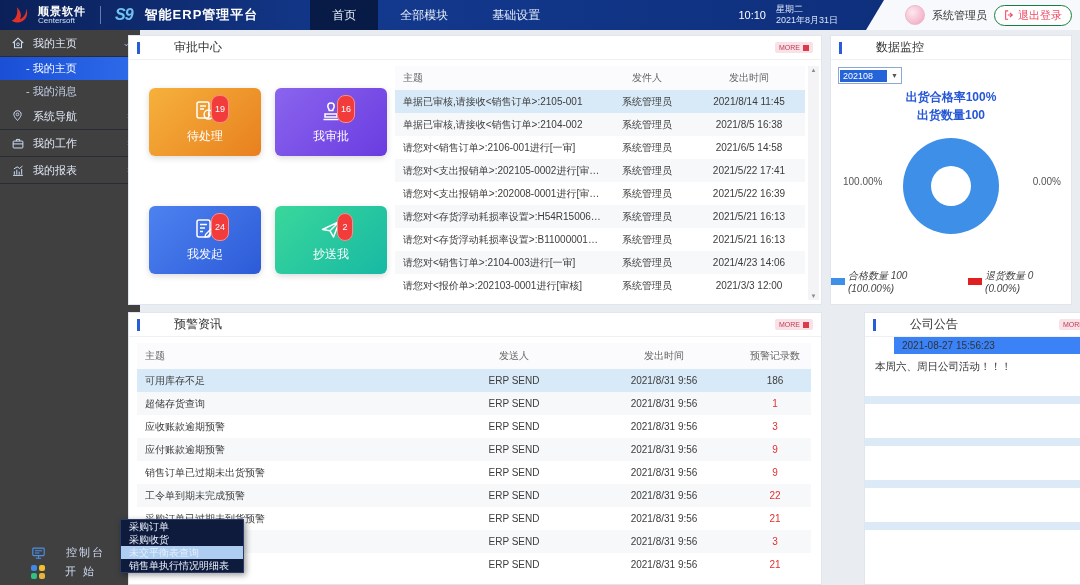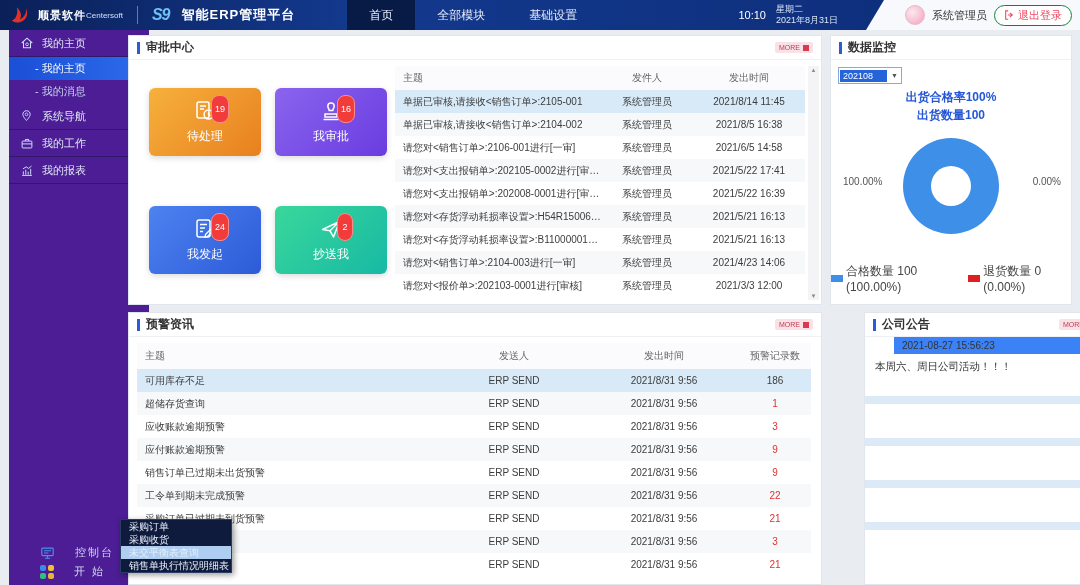--- a/index.html
+++ b/index.html
@@ -6,61 +6,61 @@
   body { font-family:"Liberation Sans","DejaVu Sans",sans-serif; }
   .screen { position:relative; width:1080px; height:585px; background:#e9edf2; overflow:hidden; }
 
   
   .topbar { position:absolute; top:0; left:0; width:100%; height:30px; background:#f7f9fc; }
   .topbar-dark { position:absolute; top:0; left:0; height:30px; width:884px;
     background:linear-gradient(90deg,#0b2058 0%,#13398e 40%,#0e2f7c 100%);
     clip-path:polygon(0 0,100% 0,calc(100% - 18px) 100%,0 100%);
     display:flex; align-items:center; padding-left:8px; }
   .logo-wrap { display:flex; align-items:center; gap:6px; }
-  .brand-stack { display:flex; flex-direction:row; line-height:1.1;align-items:flex-end; }
+  .brand-stack { display:flex; flex-direction:column; line-height:1.1; }
   .brand-name { color:#fff; font-size:11px; font-weight:bold; letter-spacing:1px; }
   .brand-sub { color:#cfe0f8; font-size:8px; }
   .brand-divider { width:1px; height:18px; background:#5a7fc0; margin:0 8px; }
   .s9 { color:#6ec1f0; font-size:16px; font-weight:bold; font-style:italic; letter-spacing:-1px; }
   .platform { color:#fff; font-size:13px; font-weight:bold; margin-left:6px; letter-spacing:1px; }
   .topnav { display:flex; margin-left:52px; height:30px; }
   .nav-item { padding:0 22px; line-height:30px; font-size:12px; color:#e8eefc; cursor:pointer; }
   .nav-item.active { background:#081b47; }
   .time-cluster { margin-left:auto; display:flex; align-items:center; padding-right:46px; gap:10px; }
   .clock { color:#fff; font-size:11px; }
   .datebox { color:#dce6f8; font-size:9px; line-height:1.25; }
   .user-cluster { position:absolute; top:0; right:8px; height:30px; display:flex; align-items:center; gap:7px; }
   .avatar { width:20px; height:20px; border-radius:50%; background:radial-gradient(circle at 35% 35%,#fde8ef,#f5b7cc 70%,#e896b4); border:1px solid #eeb7c9; }
   .user-name { font-size:11px; color:#333; }
   .logout-btn { display:flex; align-items:center; gap:4px; border:1px solid #15803d; color:#ef4a62;
     border-radius:11px; padding:2px 9px; font-size:11px; background:#fff; cursor:pointer; }
 
   
-  .sidebar { position:absolute; top:30px; left:0; bottom:0; width:140px; background:#4c1d95;margin-left:9px; }
+  .sidebar { position:absolute; top:30px; left:0; bottom:0; width:140px; background:#404040; }
   .side-item { height:27px; display:flex; align-items:center; gap:8px; padding:0 10px;
     color:#e2e9f8; font-size:11px; border-bottom:1px solid rgba(8,14,34,.4); cursor:pointer; }
   .side-icon { width:15px; height:15px; display:flex; align-items:center; justify-content:center; }
   .chev { margin-left:auto; font-size:9px; color:#9fb0d8; }
   .side-sub { height:23px; line-height:23px; padding-left:26px; font-size:11px; color:#c6d2ec; cursor:pointer; }
   .side-sub.active { background:linear-gradient(90deg,#1a4fd6,#2e6ceb); color:#fff; }
   .side-footer { position:absolute; left:1px; bottom:4px; width:100%; }
   .foot-row { display:flex; align-items:center; gap:20px; padding:2px 0 2px 30px; color:#cfd9f0; font-size:11px; letter-spacing:2px; cursor:pointer; }
   .dots { display:grid; grid-template-columns:6px 6px; gap:2px; }
   .dots i { width:6px; height:6px; border-radius:2px; }
   .d1{background:#3e8ae8;} .d2{background:#f0c030;} .d3{background:#30c080;} .d4{background:#e8b33a;}
 
   
   .panel { position:absolute; background:#fff; border:1px solid #e1e5ee; }
   .panel-approval { left:128px; top:35px;  width:694px; height:270px; }
   .panel-warning  { left:128px; top:312px; width:694px; height:273px; }
   .panel-monitor  { left:830px; top:35px;  width:242px; height:270px; }
   .panel-announce { left:864px; top:312px; width:242px; height:273px; }
   .phead { height:24px; display:flex; align-items:center; padding:0 8px; border-bottom:1px solid #eef0f4; }
   .paccent { width:3px; height:12px; background:#2a5cd8; margin-right:6px; }
-  .ptitle { font-size:12px; color:#333; font-weight:bold; }
+  .ptitle { font-size:12px; color:#333; font-weight:normal;margin-left:28px; }
   .more { margin-left:auto; background:#f9e2e7; border-radius:2px; font-size:7px; color:#c23a50;
     padding:2px 4px; display:flex; align-items:center; gap:3px; cursor:pointer; }
   .more .sq { width:6px; height:6px; background:#d93a4e; display:inline-block; }
 
   
   .approval-body { display:flex; height:244px; }
   .tiles { width:262px; padding:28px 8px 0 20px; display:grid; grid-template-columns:112px 112px; gap:20px 14px; }
   .tile { width:112px; height:68px; border-radius:6px; color:#fff; display:flex; flex-direction:column;
     align-items:center; justify-content:center; position:relative; font-size:12px; cursor:pointer;
     box-shadow:0 2px 6px rgba(0,0,0,.15); }
@@ -101,32 +101,32 @@
   .selval { background:#2463d8; color:#fff; padding:1px 3px; margin:1px; flex:1; }
   .selarrow { color:#555; font-size:7px; padding:0 3px; }
   .metrics { text-align:center; color:#2456d6; font-weight:bold; font-size:12px; line-height:1.5; margin-top:4px; }
   .donut-wrap { position:relative; height:150px; }
   .donut { position:absolute; left:50%; top:14px; transform:translateX(-50%); width:96px; height:96px;
     border-radius:50%; background:#3e8fe8; }
   .hole { position:absolute; inset:28px; border-radius:50%; background:#fff; }
   .dlabel { position:absolute; top:52px; font-size:10px; color:#555; }
   .dlabel.left { left:12px; } .dlabel.right { right:10px; }
   .legend { position:absolute; left:0; bottom:10px; width:100%; display:flex; justify-content:center;
-    gap:12px; font-size:12px; color:#444; }
+    gap:12px; font-size:10px; color:#444;font-style:italic; }
   .leg { display:flex; align-items:center; gap:3px; }
   .swatch { width:14px; height:7px; display:inline-block; }
 
   
   .ann-date { background:#3b82f6; font-size:10px; color:#333; padding:3px 8px;margin-left:29px; }
   .ann-text { font-size:10.5px; color:#333; padding:6px 10px 10px; }
   .estrip { height:8px; background:#dce9f6; margin-top:34px; }
   .estrip.first { margin-top:12px; }
 
   
-  .popup { position:absolute; left:120px; bottom:12px; width:112px; background:#0e1b3c;
+  .popup { position:absolute; left:120px; bottom:12px; width:124px; background:#0e1b3c;
     border:1px solid #2a3c66; z-index:50; box-shadow:2px 2px 6px rgba(0,0,0,.4); }
   .popup-item { font-size:10px; color:#e8eefc; padding:0 8px; line-height:13px; height:13px;
     overflow:hidden; white-space:nowrap; cursor:pointer; }
   .popup-item.hl2 { background:#aecdf0; color:#e4f0fc; }
 
   svg { display:block; }
 </style>
 </head>
 <body>
 

